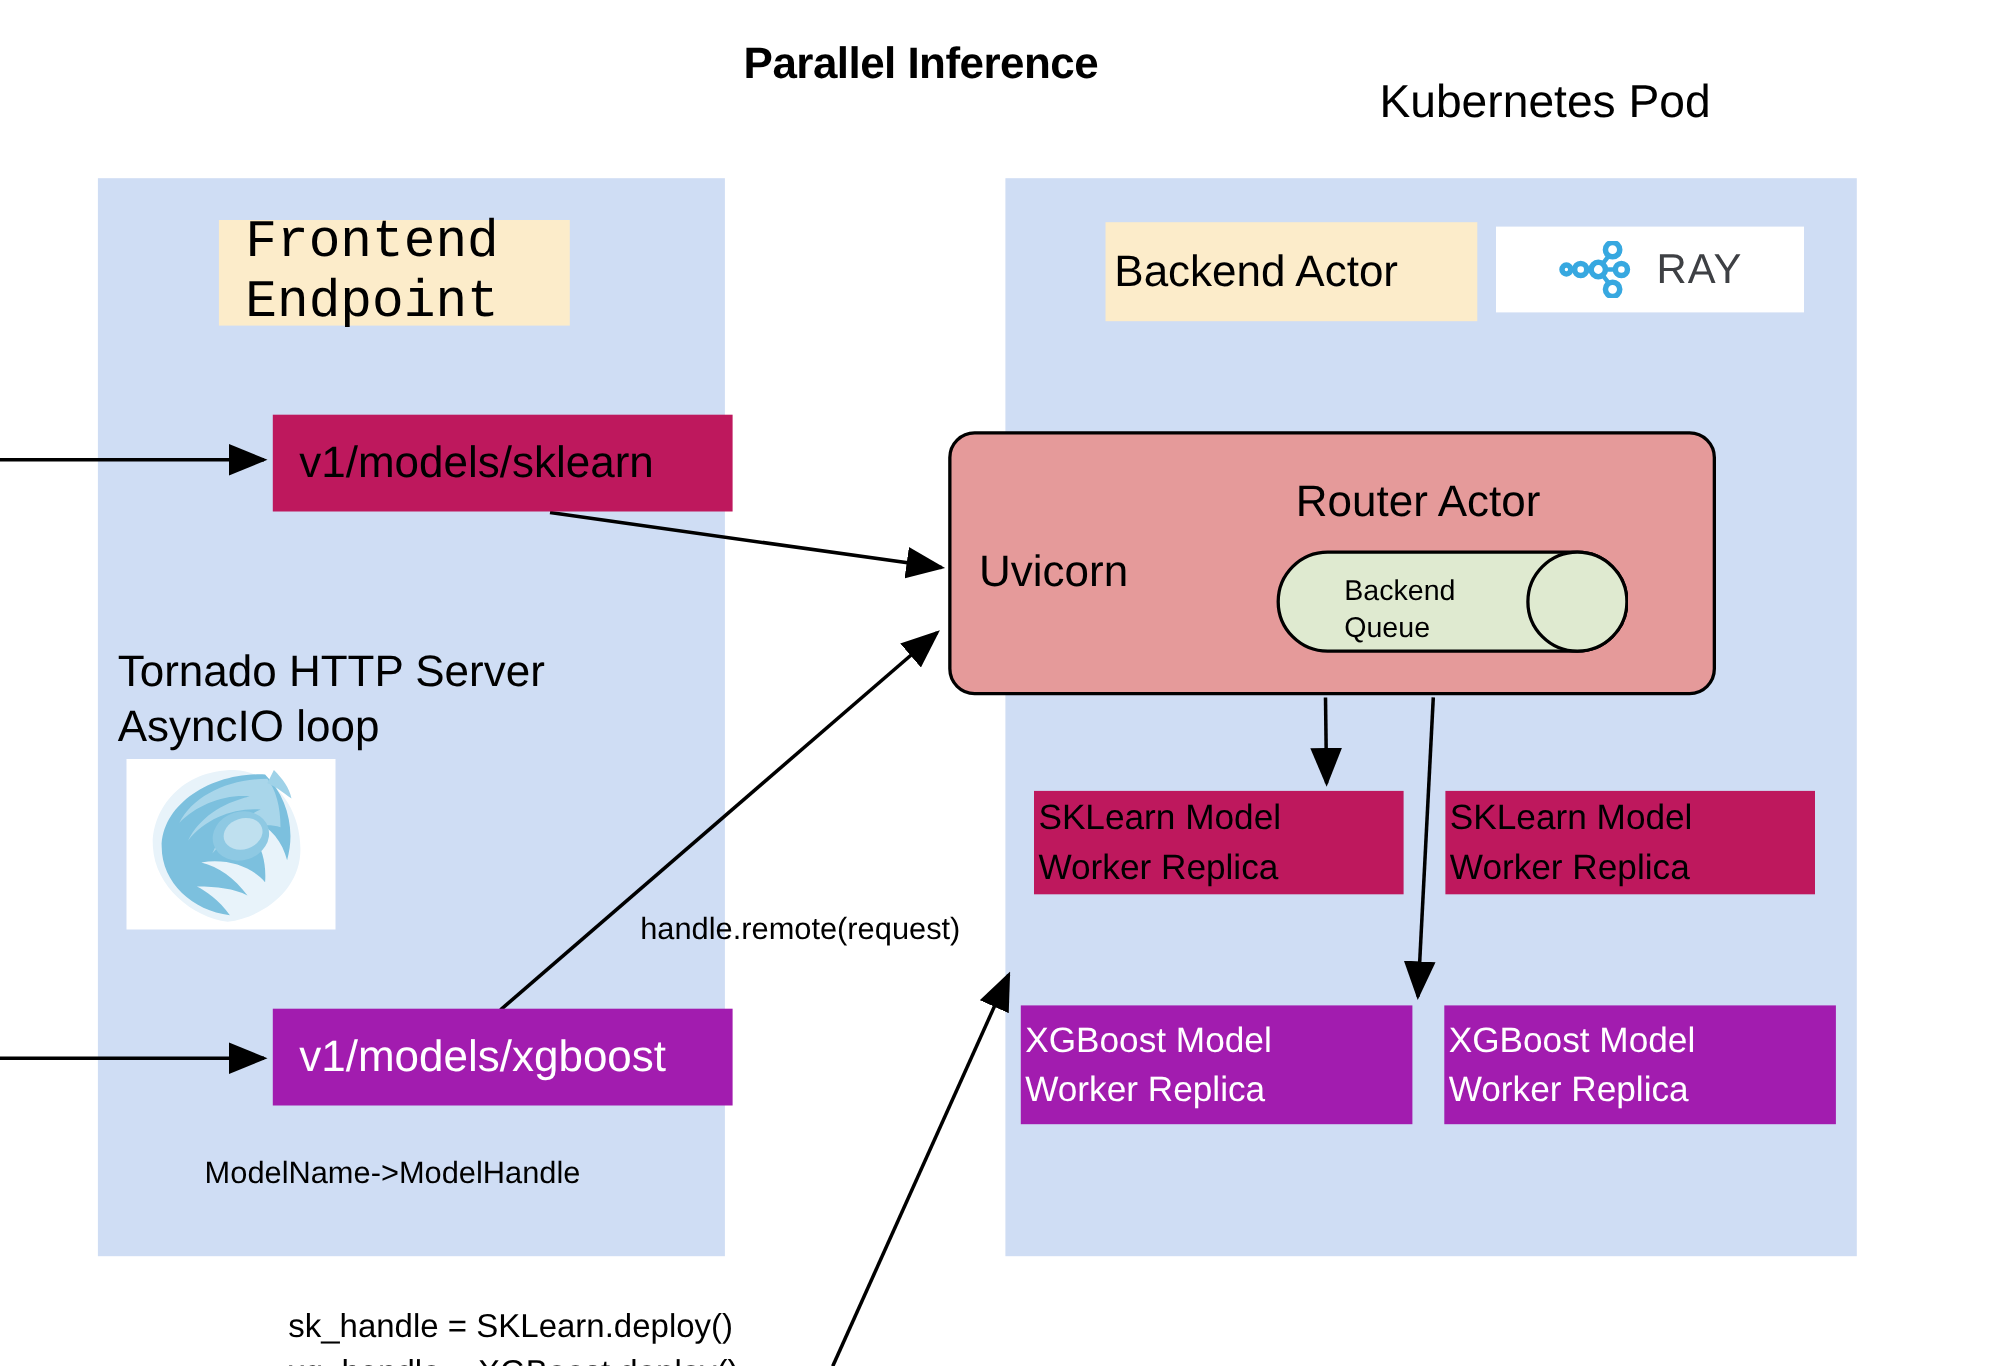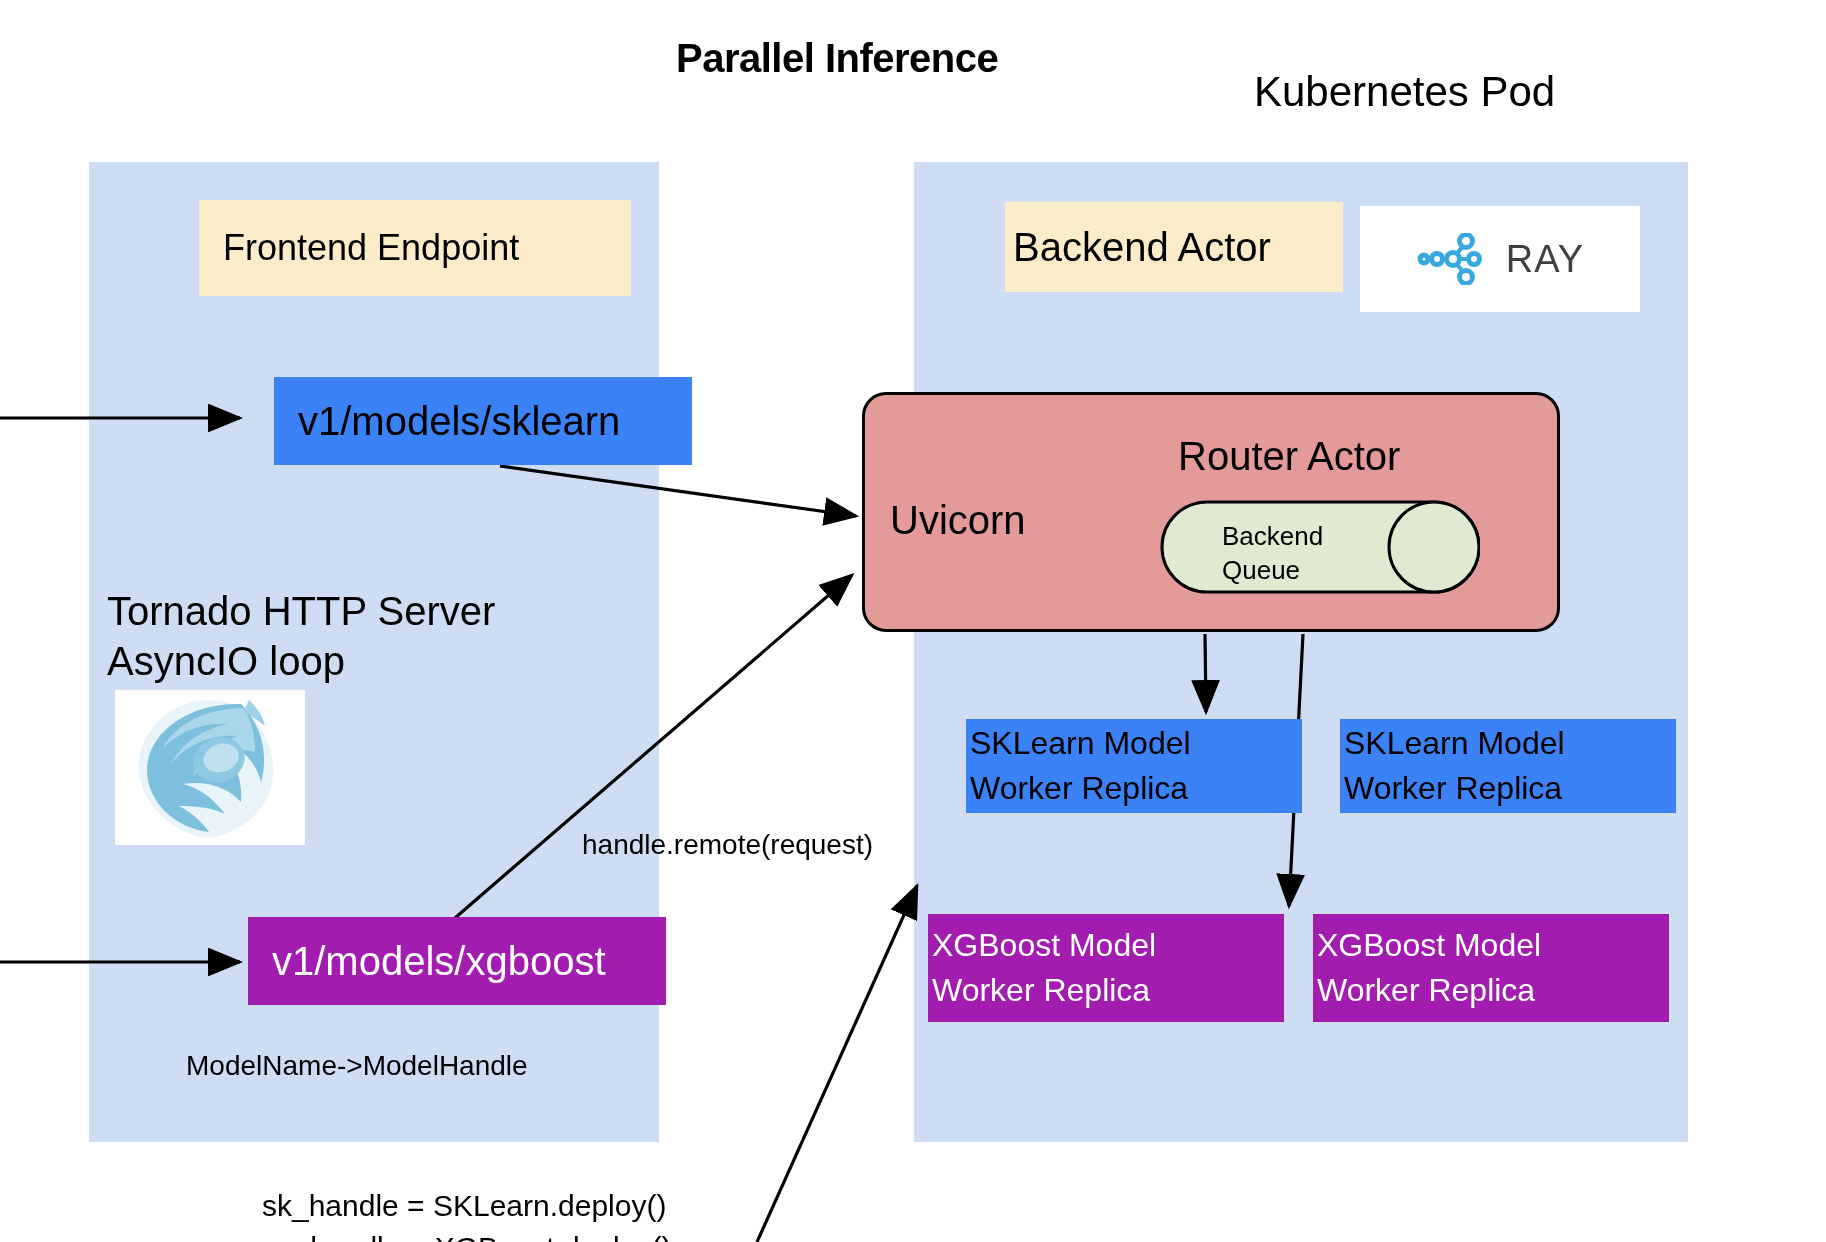--- a/index.html
+++ b/index.html
@@ -45,37 +45,38 @@
   #panel-frontend { left: 89px; top: 162px; width: 570px; height: 980px; }
   #panel-kubernetes { left: 914px; top: 162px; width: 774px; height: 980px; }
 
   
   .box {
     display: flex;
     align-items: center;
     box-sizing: border-box;
   }
   .box-cream { background: #fcecca; }
-  .box-green { background: #3b82f6; margin-left: 26px; }
+  .box-green { background: #be185d; }
   .box-blue  { background: #a21caf; color: #ffffff; }
   .box-white { background: #ffffff; }
 
   #box-frontend-endpoint {
-    left: 199px; top: 200px; width: 432px; height: 96px;
+    left: 199px; top: 200px; width: 319px; height: 96px;
     padding-left: 24px;
-    font-size: 36px;
+    font-size: 48px;
+    font-family: Liberation Mono, monospace;
   }
   #box-backend-actor {
     left: 1005px; top: 202px; width: 338px; height: 90px;
     padding-left: 8px;
     font-size: 40px;
     text-align: right;
   }
   #box-ray-logo {
-    left: 1360px; top: 206px; width: 280px; height: 106px;
+    left: 1360px; top: 206px; width: 280px; height: 78px;
     justify-content: center;
     gap: 14px;
   }
   .ray-word {
     font-size: 38px;
     color: #3e4044;
     letter-spacing: 1px;
   }
 
   #box-v1-sklearn {

